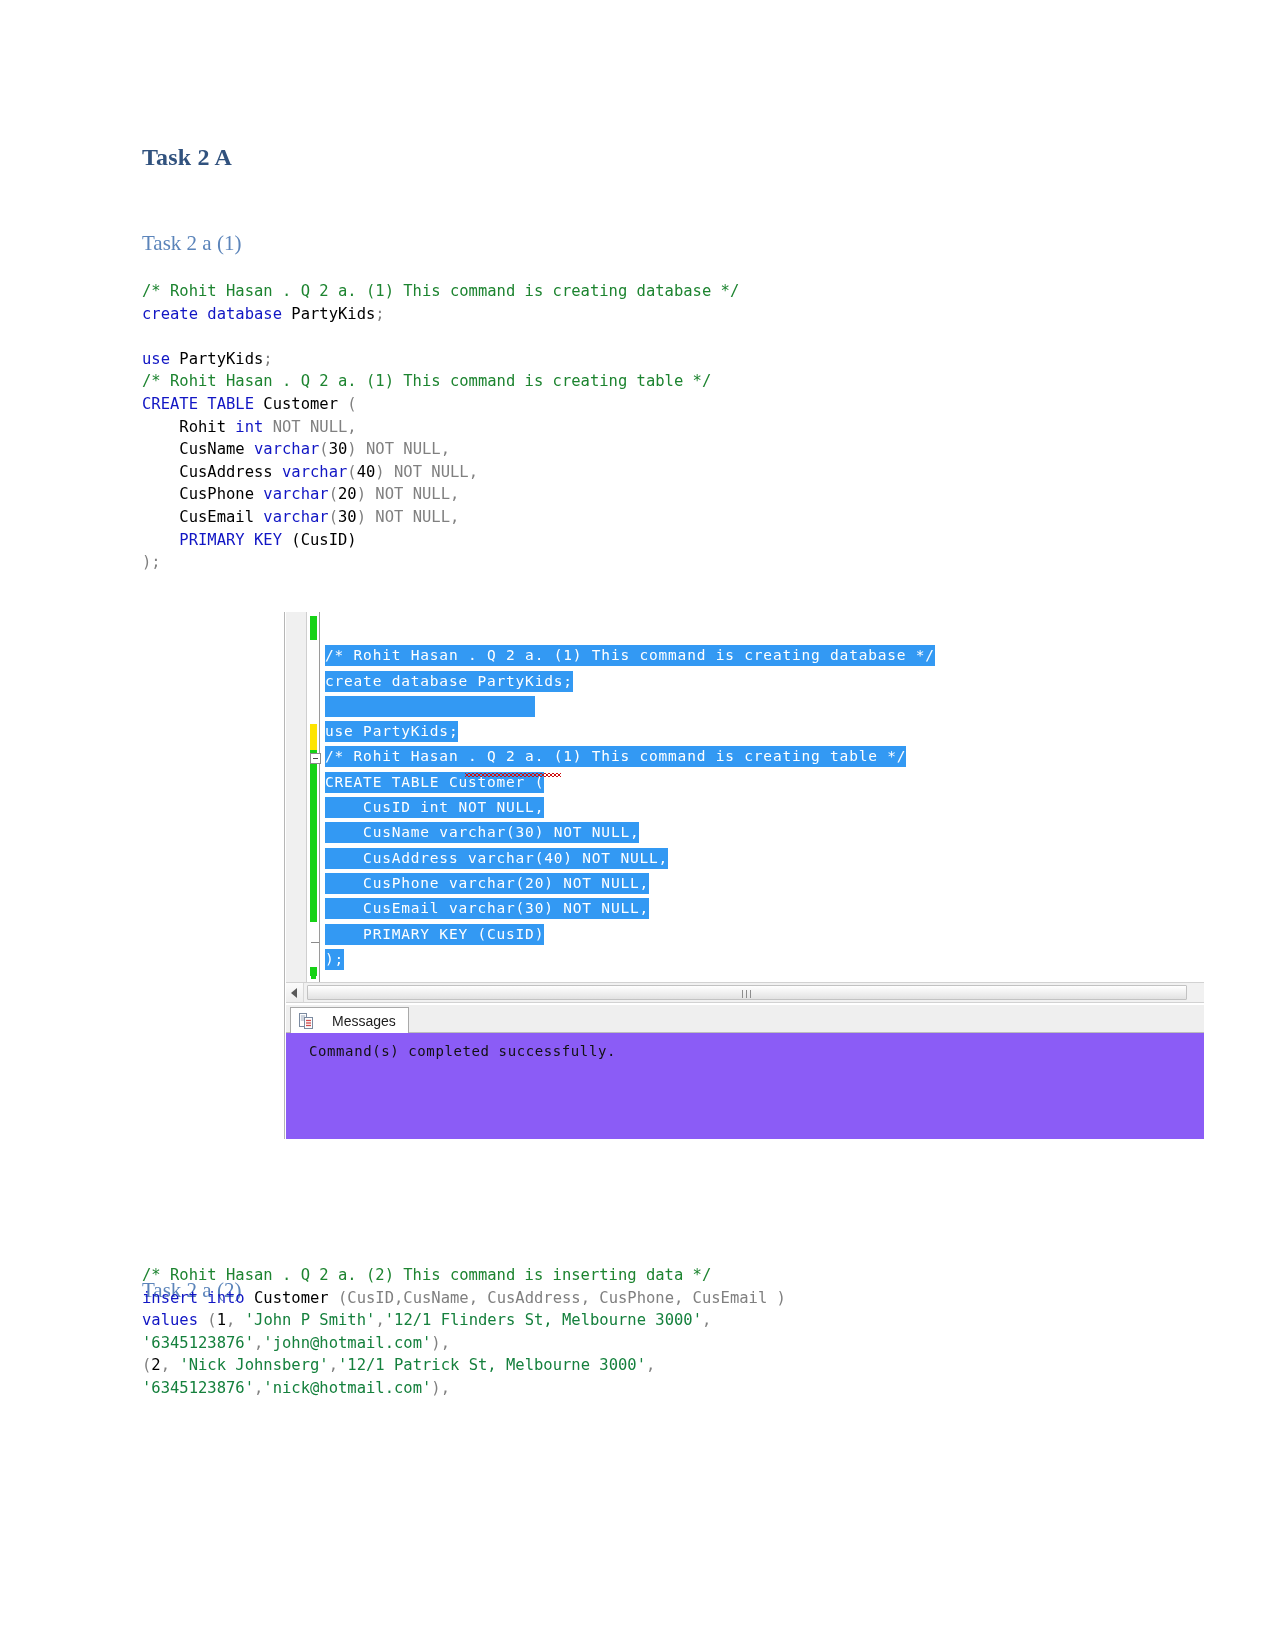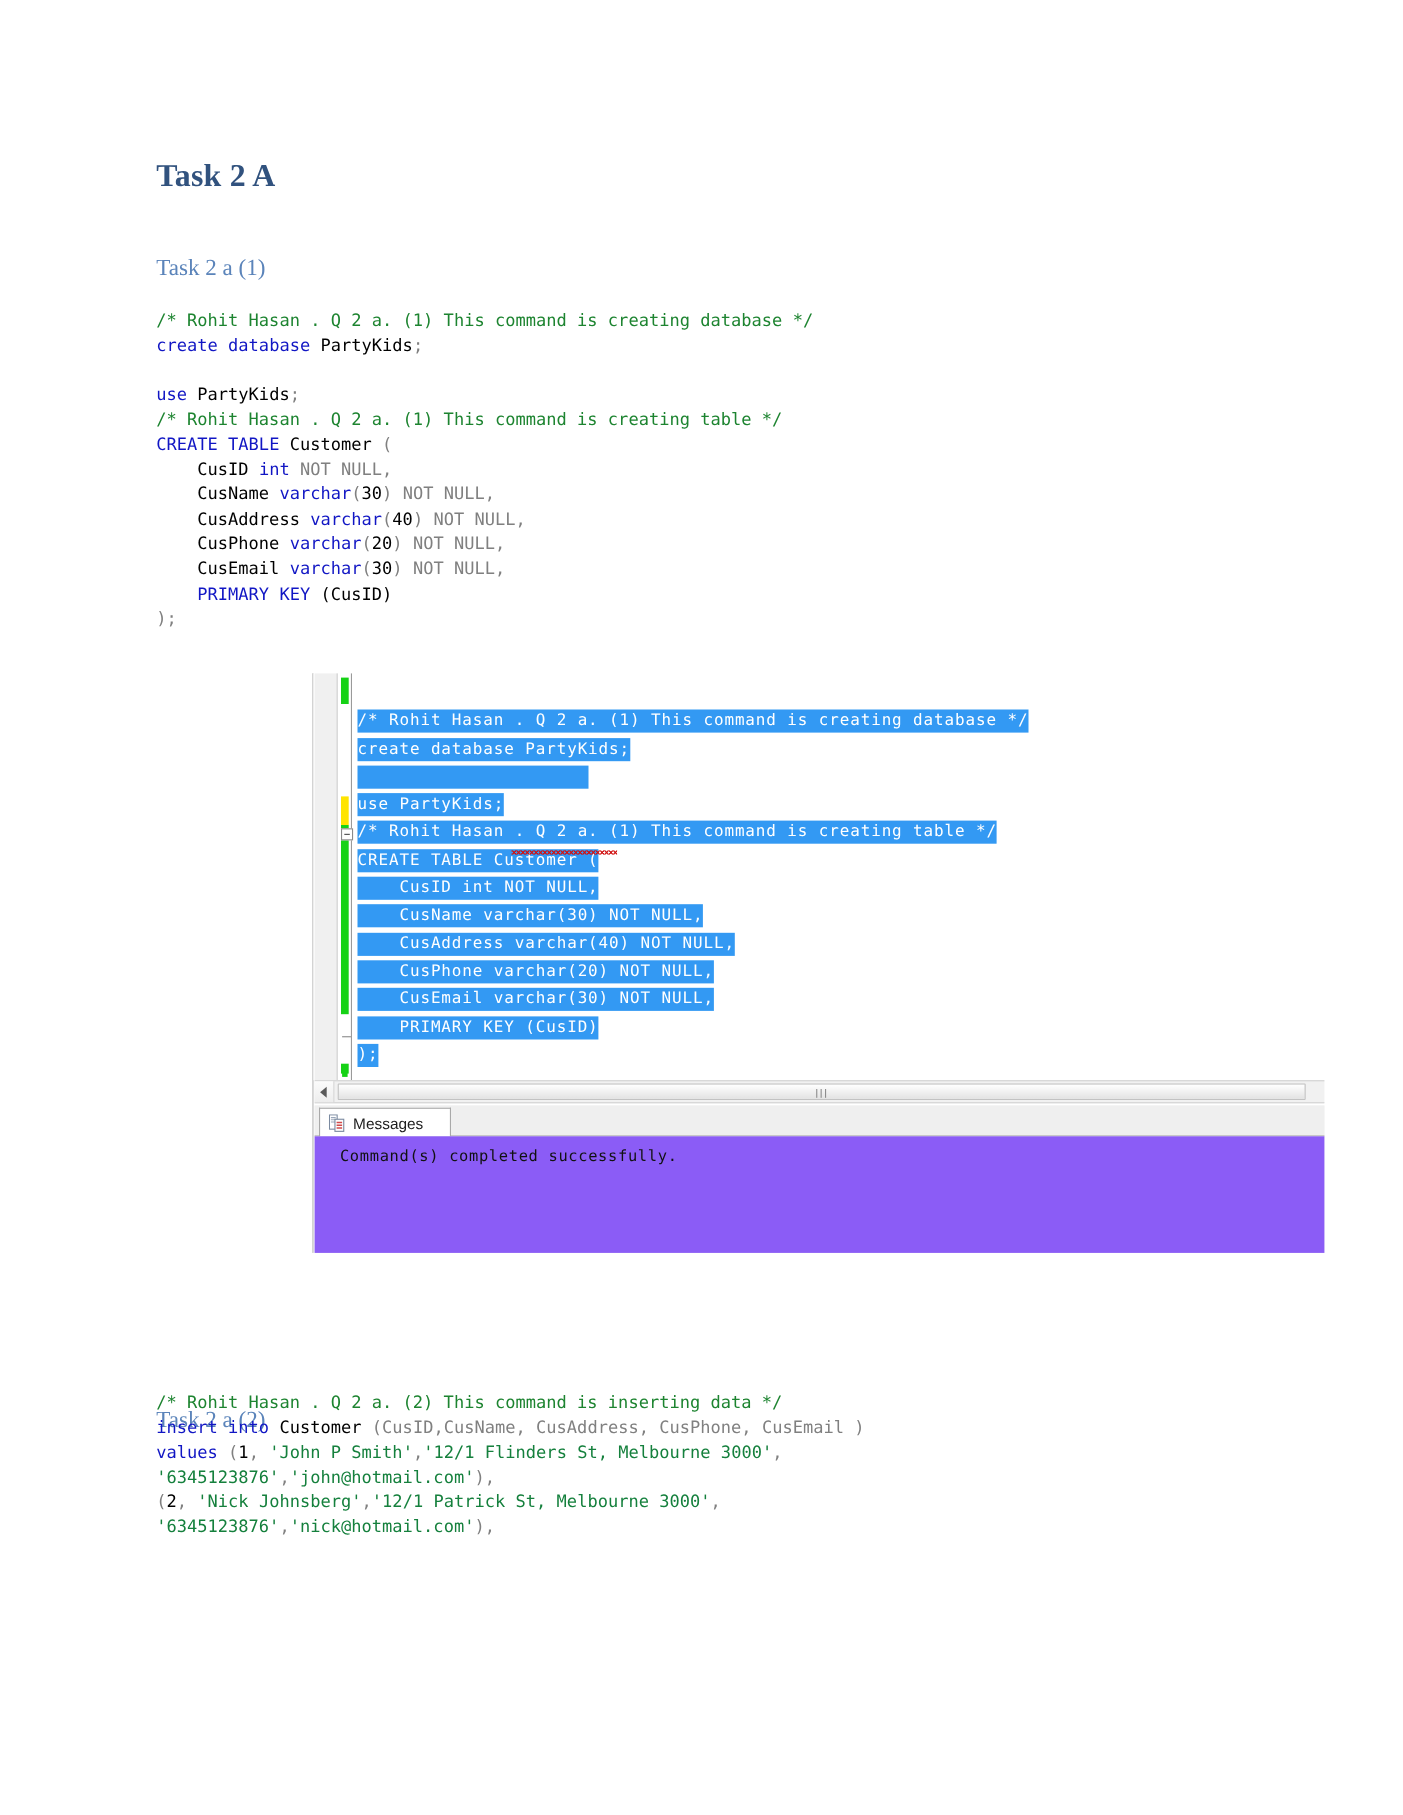--- a/index.html
+++ b/index.html
@@ -24,21 +24,21 @@
   .content {
     position: absolute;
     left: 142px;
     top: 0;
     width: 990px;
   }
 
   
   h1.doc-title {
     font-family: "Liberation Serif", serif;
-    font-size: 29px;
+    font-size: 24px;
     font-weight: bold;
     color: #31527e;
     margin: 0;
     padding: 0;
     position: absolute;
     top: 144px;
     left: 0;
     letter-spacing: 0.2px;
   }
   .sub-head {
@@ -224,28 +224,28 @@
     width: 918px;
     height: 28px;
     background: #efefef;
     border-bottom: 1px solid #bdbdbd;
     box-sizing: border-box;
   }
   .tab {
     position: absolute;
     left: 4px; top: 2px;
     height: 26px;
-    padding: 0 24px 0 8px;
+    padding: 0 12px 0 8px;
     background: #ffffff;
     border: 1px solid #a9a9a9;
     border-bottom: none;
     box-sizing: border-box;
     display: flex;
     align-items: center;
-    gap: 7px;
+    gap: 18px;
     font-family: "Liberation Sans", sans-serif;
     font-size: 14px;
     color: #1d1d1d;
   }
   .tab-icon {
     width: 15px; height: 16px;
     position: relative;
     flex: 0 0 auto;
   }
   .msg-body {
@@ -278,21 +278,21 @@
     <h1 class="doc-title">Task 2 A</h1>
 
     <div class="sub-head" id="sub1">Task 2 a (1)</div>
 
     <div class="code" id="code1"><span class="cmt">/* Rohit Hasan . Q 2 a. (1) This command is creating database */</span>
 <span class="kw">create</span> <span class="kw">database</span> <span>PartyKids</span><span class="gray">;</span>
 
 <span class="kw">use</span> <span>PartyKids</span><span class="gray">;</span>
 <span class="cmt">/* Rohit Hasan . Q 2 a. (1) This command is creating table */</span>
 <span class="kw">CREATE</span> <span class="kw">TABLE</span> <span>Customer</span> <span class="gray">(</span>
-    <span>CusID</span> <span class="kw">int</span> <span class="gray">NOT NULL,</span>
+    <span>Rohit</span> <span class="kw">int</span> <span class="gray">NOT NULL,</span>
     <span>CusName</span> <span class="kw">varchar</span><span class="gray">(</span><span class="num">30</span><span class="gray">)</span> <span class="gray">NOT NULL,</span>
     <span>CusAddress</span> <span class="kw">varchar</span><span class="gray">(</span><span class="num">40</span><span class="gray">)</span> <span class="gray">NOT NULL,</span>
     <span>CusPhone</span> <span class="kw">varchar</span><span class="gray">(</span><span class="num">20</span><span class="gray">)</span> <span class="gray">NOT NULL,</span>
     <span>CusEmail</span> <span class="kw">varchar</span><span class="gray">(</span><span class="num">30</span><span class="gray">)</span> <span class="gray">NOT NULL,</span>
     <span class="kw">PRIMARY KEY</span> <span>(CusID)</span>
 <span class="gray">);</span></div>
 
     <div class="ssms">
 
       <div class="editor-wrap">

